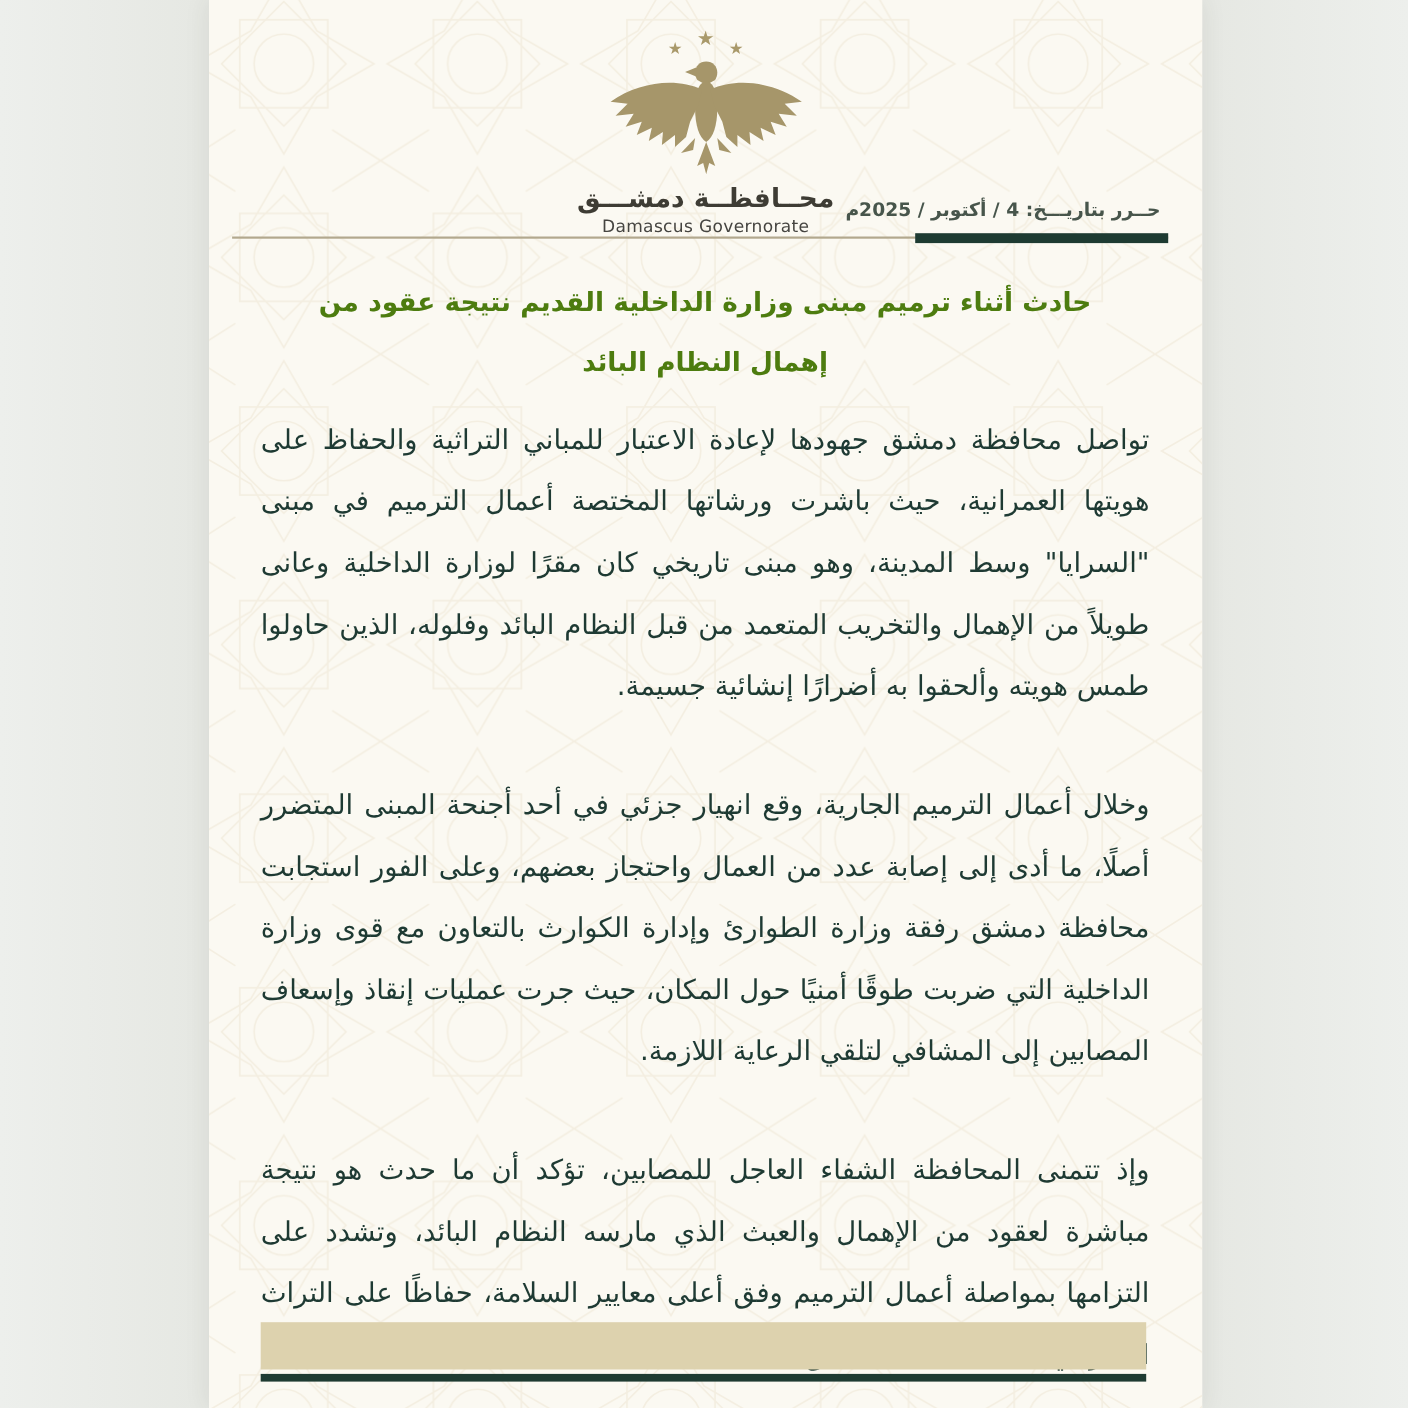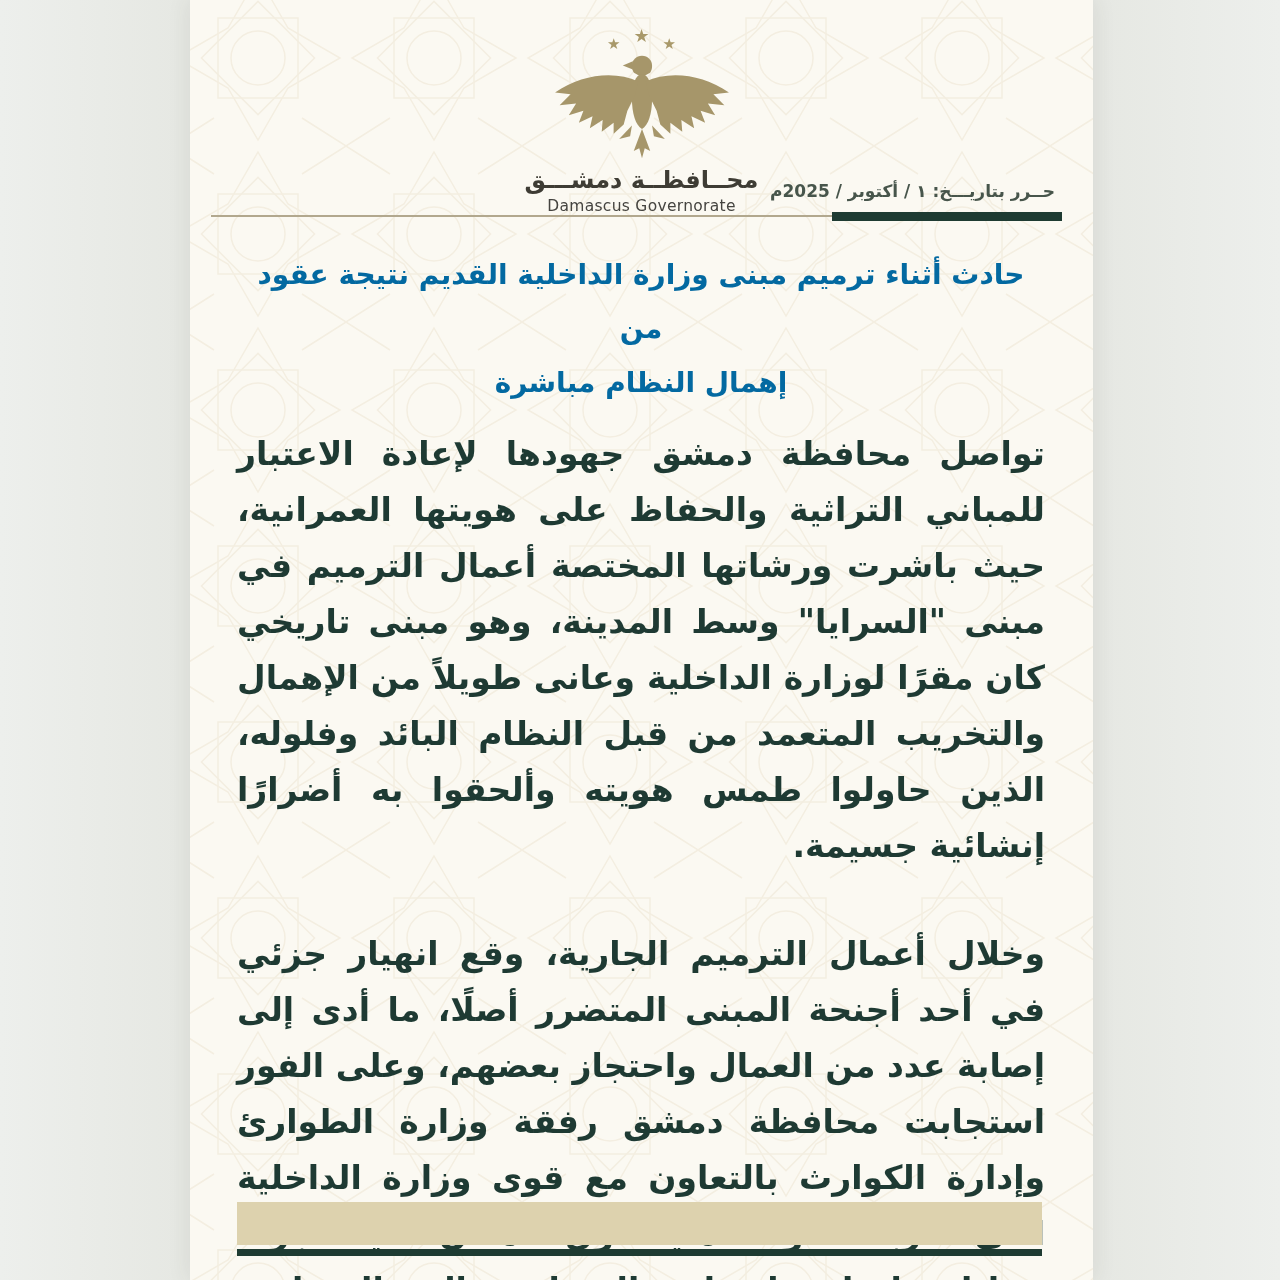--- a/index.html
+++ b/index.html
@@ -102,32 +102,32 @@
   
   .content {
     position: absolute;
     top: 248px;
     left: 47px;
     width: 808px;
     direction: rtl;
   }
   .title {
     text-align: center;
-    color: #0369a1;
-    font-size: 28px;
+    color: #4d7c0f;
+    font-size: 24px;
     font-weight: bold;
     line-height: 54px;
   }
   .title .t-line { display: block; }
   .paragraphs { margin-top: 16px; }
   .paragraphs p {
     margin: 0 0 52px 0;
     color: #1e3a33;
-    font-size: 33px;
-    font-weight: bold;
+    font-size: 25px;
+    font-weight: normal;
     line-height: 56px;
     text-align: justify;
     text-align-last: right;
   }
   
   .footer-tan-bar {
     position: absolute;
     top: 1202px;
     left: 47px;
     width: 805px;
@@ -188,30 +188,30 @@
 
             <path d="M99 78 L85 93 L97 90 Z"></path>
             <path d="M121 78 L135 93 L123 90 Z"></path>
           </g>
         </svg>
       </div>
       <div class="org-ar">محــافظــة دمشـــق</div>
       <div class="org-en">Damascus Governorate</div>
     </div>
 
-    <div class="date-row">حــرر بتاريـــخ: ١ / أكتوبر / 2025م</div>
+    <div class="date-row">حــرر بتاريـــخ: 4 / أكتوبر / 2025م</div>
     <div class="separator">
       <div class="thin-line"></div>
       <div class="dark-seg"></div>
     </div>
 
     <div class="content">
       <div class="title">
         <span class="t-line">حادث أثناء ترميم مبنى وزارة الداخلية القديم نتيجة عقود من</span>
-        <span class="t-line">إهمال النظام مباشرة</span>
+        <span class="t-line">إهمال النظام البائد</span>
       </div>
       <div class="paragraphs">
         <p>تواصل محافظة دمشق جهودها لإعادة الاعتبار للمباني التراثية والحفاظ على هويتها العمرانية، حيث باشرت ورشاتها المختصة أعمال الترميم في مبنى "السرايا" وسط المدينة، وهو مبنى تاريخي كان مقرًا لوزارة الداخلية وعانى طويلاً من الإهمال والتخريب المتعمد من قبل النظام البائد وفلوله، الذين حاولوا طمس هويته وألحقوا به أضرارًا إنشائية جسيمة.</p>
         <p>وخلال أعمال الترميم الجارية، وقع انهيار جزئي في أحد أجنحة المبنى المتضرر أصلًا، ما أدى إلى إصابة عدد من العمال واحتجاز بعضهم، وعلى الفور استجابت محافظة دمشق رفقة وزارة الطوارئ وإدارة الكوارث بالتعاون مع قوى وزارة الداخلية التي ضربت طوقًا أمنيًا حول المكان، حيث جرت عمليات إنقاذ وإسعاف المصابين إلى المشافي لتلقي الرعاية اللازمة.</p>
         <p>وإذ تتمنى المحافظة الشفاء العاجل للمصابين، تؤكد أن ما حدث هو نتيجة مباشرة لعقود من الإهمال والعبث الذي مارسه النظام البائد، وتشدد على التزامها بمواصلة أعمال الترميم وفق أعلى معايير السلامة، حفاظًا على التراث العمراني الأصيل لمدينة دمشق.</p>
       </div>
     </div>
 
     <div class="footer-tan-bar"></div>
     <div class="footer-dark-bar"></div>

